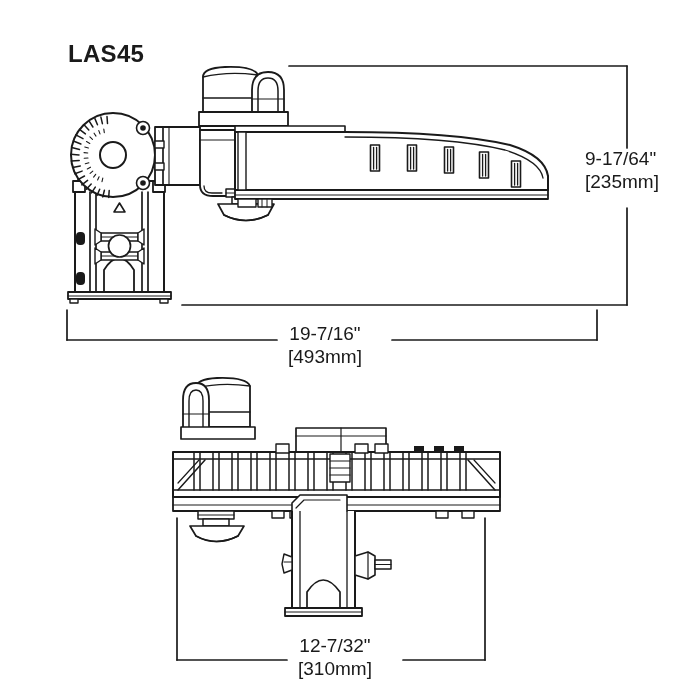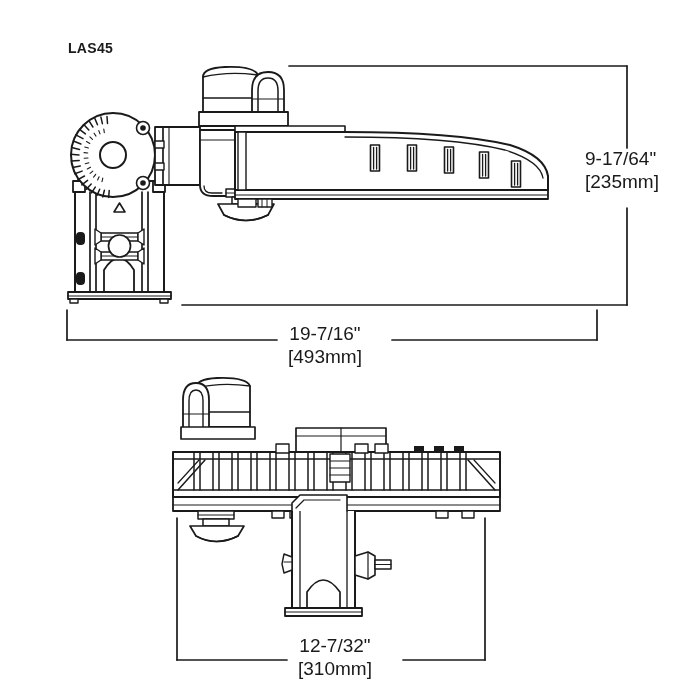--- a/index.html
+++ b/index.html
@@ -24,21 +24,21 @@
     left: 0;
     top: 0;
     width: 700px;
     height: 700px;
     display: block;
   }
   .title-label {
     position: absolute;
     left: 68px;
     top: 40px;
-    font-size: 14px;
+    font-size: 24px;
     font-weight: bold;
     color: #1a1a1a;
     letter-spacing: 0.3px;
     white-space: nowrap;
   }
   .dim-text {
     position: absolute;
     color: #1a1a1a;
     font-size: 19px;
     line-height: 23px;

